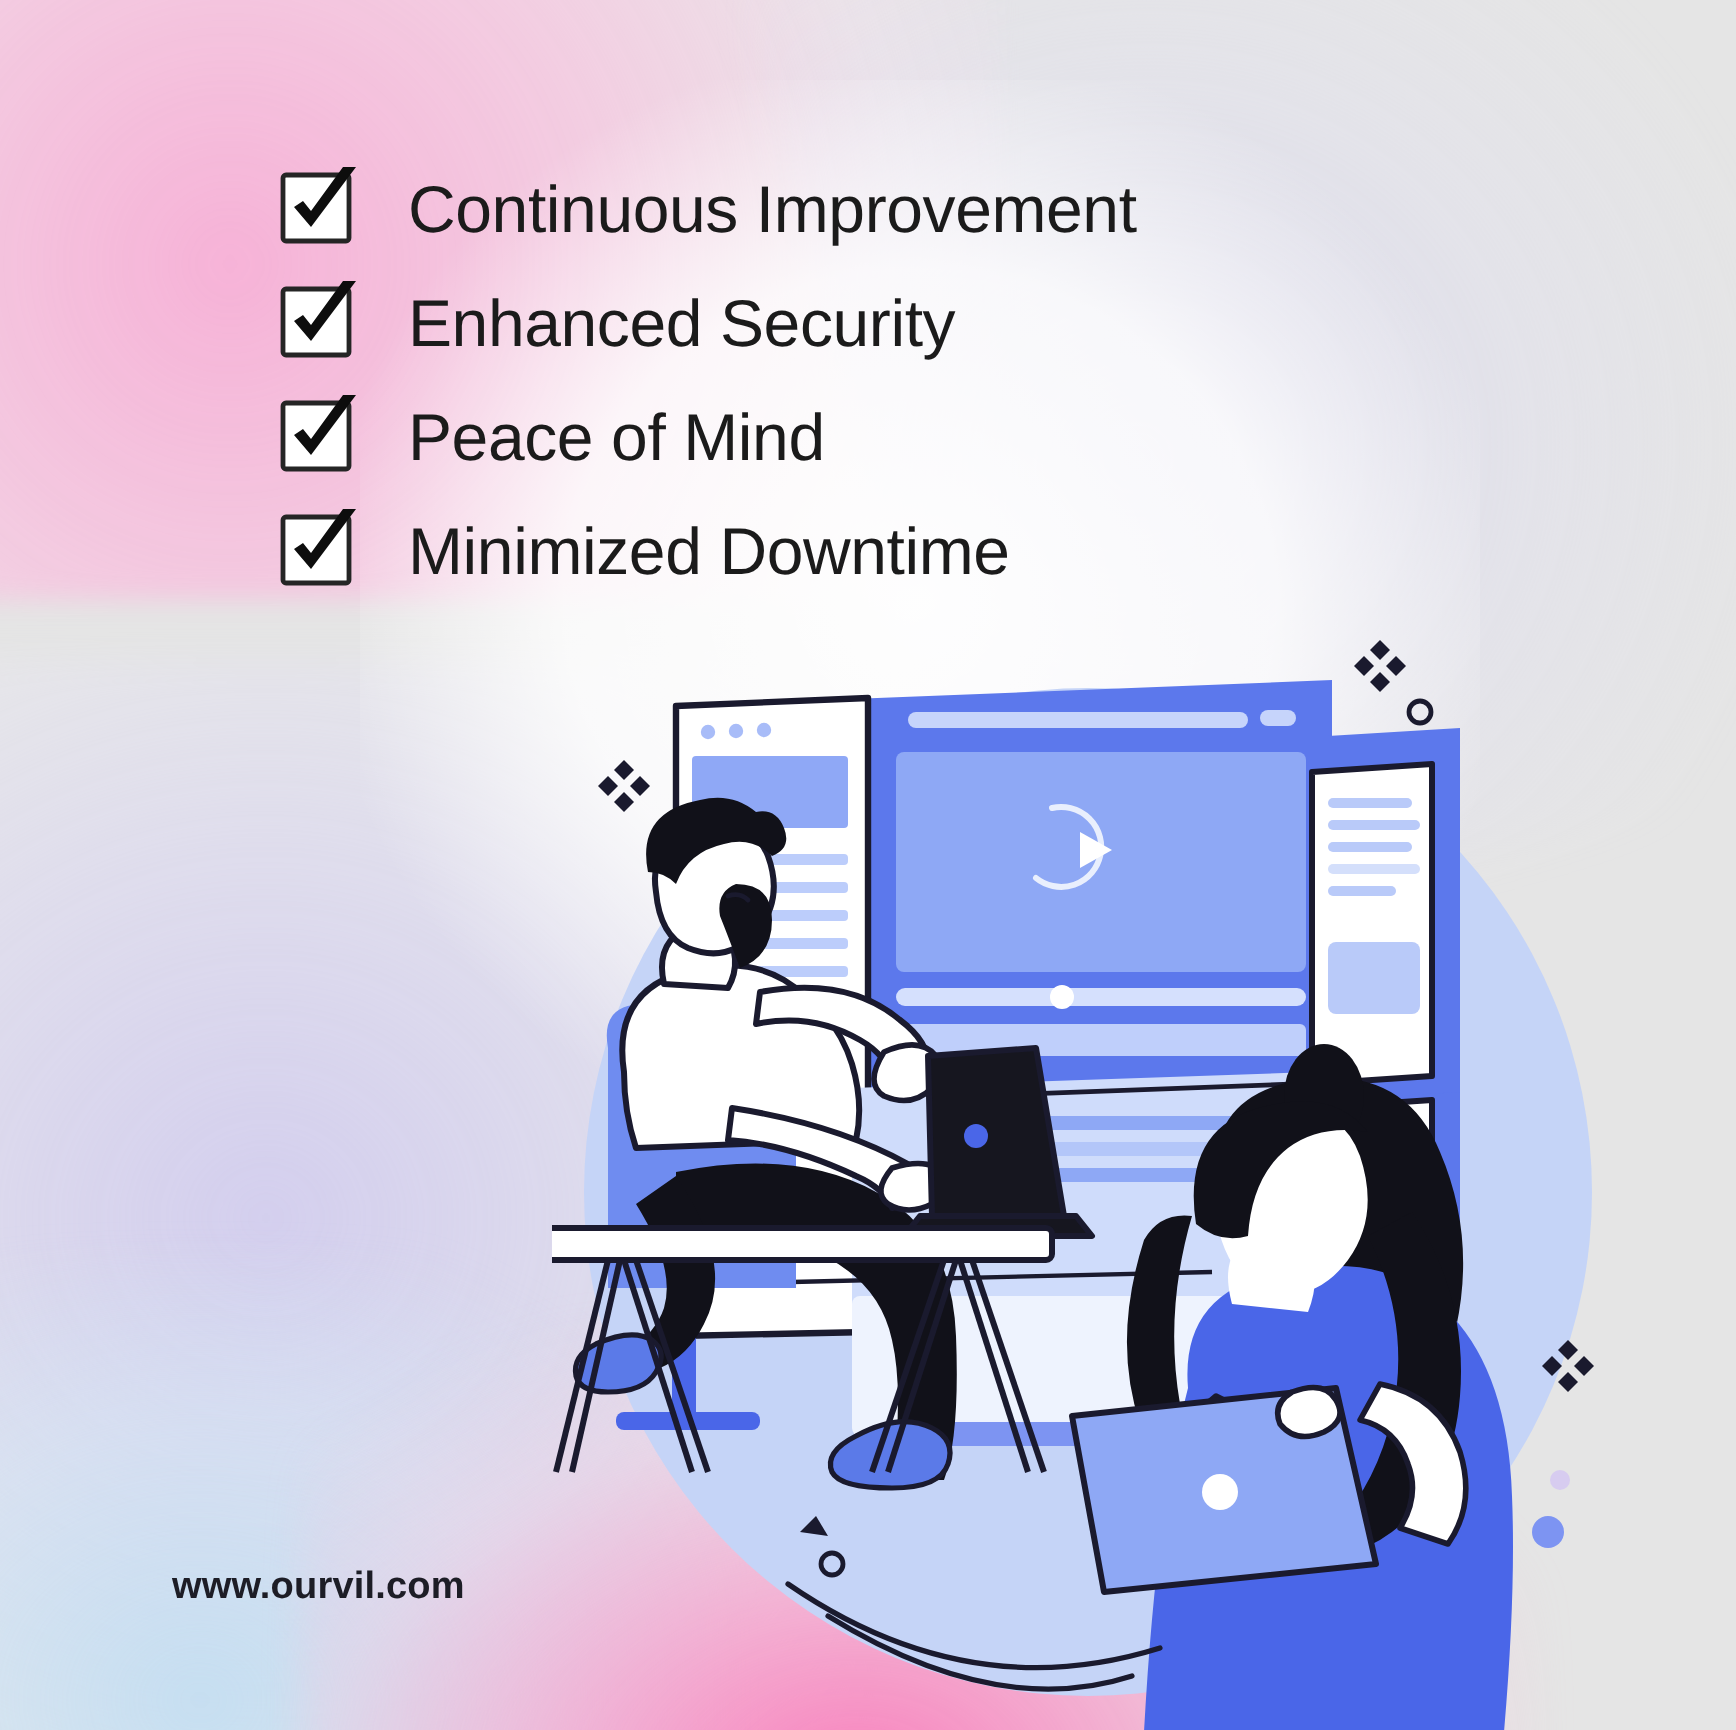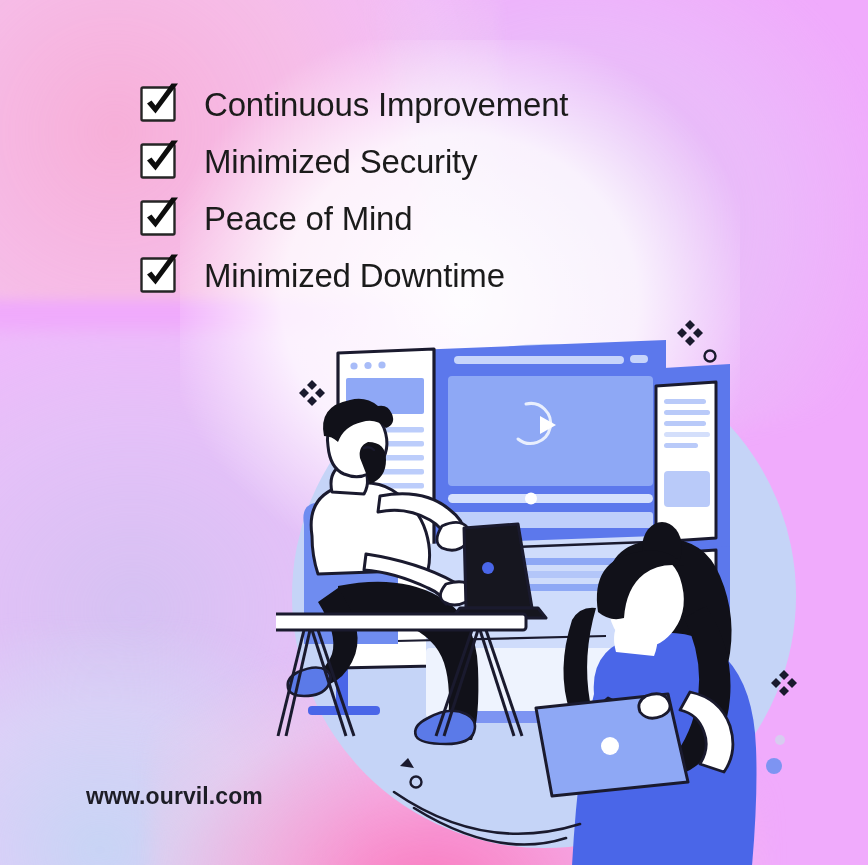--- a/index.html
+++ b/index.html
@@ -8,21 +8,21 @@
     background: #ffffff;
   }
   body {
     font-family: "Liberation Sans", sans-serif;
   }
   #poster {
     position: relative;
     width: 868px;
     height: 865px;
     overflow: hidden;
-    background: #f0abfc;
+    background: #e5e5e5;
   }
   
   .bg-layer {
     position: absolute;
     inset: 0;
     pointer-events: none;
   }
   .wash-pink-tl {
     position: absolute;
     left: -200px;
@@ -131,21 +131,21 @@
     margin-left: 24px;
     white-space: nowrap;
     line-height: 1;
   }
 
   
   .site-url {
     position: absolute;
     left: 86px;
     top: 783px;
-    font-size: 23px;
+    font-size: 19px;
     font-weight: bold;
     color: #1d1d26;
     letter-spacing: 0.1px;
   }
 
   
   .illustration {
     position: absolute;
     left: 276px;
     top: 296px;
@@ -184,21 +184,21 @@
       <span class="check-label">Continuous Improvement</span>
     </div>
 
     <div class="check-row">
       <span class="check-box-wrap">
         <svg width="42" height="42" viewBox="0 0 42 42">
           <rect x="3.5" y="4.5" width="33" height="33" rx="1.5" fill="#ffffff" stroke="#252525" stroke-width="2.4"></rect>
           <path d="M9 20.5 L17.5 30.5 L40 0.5 L33.5 0.5 L17.5 22.5 L13.5 17.5 Z" fill="#0d0d0d"></path>
         </svg>
       </span>
-      <span class="check-label">Minimized Security</span>
+      <span class="check-label">Enhanced Security</span>
     </div>
 
     <div class="check-row">
       <span class="check-box-wrap">
         <svg width="42" height="42" viewBox="0 0 42 42">
           <rect x="3.5" y="4.5" width="33" height="33" rx="1.5" fill="#ffffff" stroke="#252525" stroke-width="2.4"></rect>
           <path d="M9 20.5 L17.5 30.5 L40 0.5 L33.5 0.5 L17.5 22.5 L13.5 17.5 Z" fill="#0d0d0d"></path>
         </svg>
       </span>
       <span class="check-label">Peace of Mind</span>

